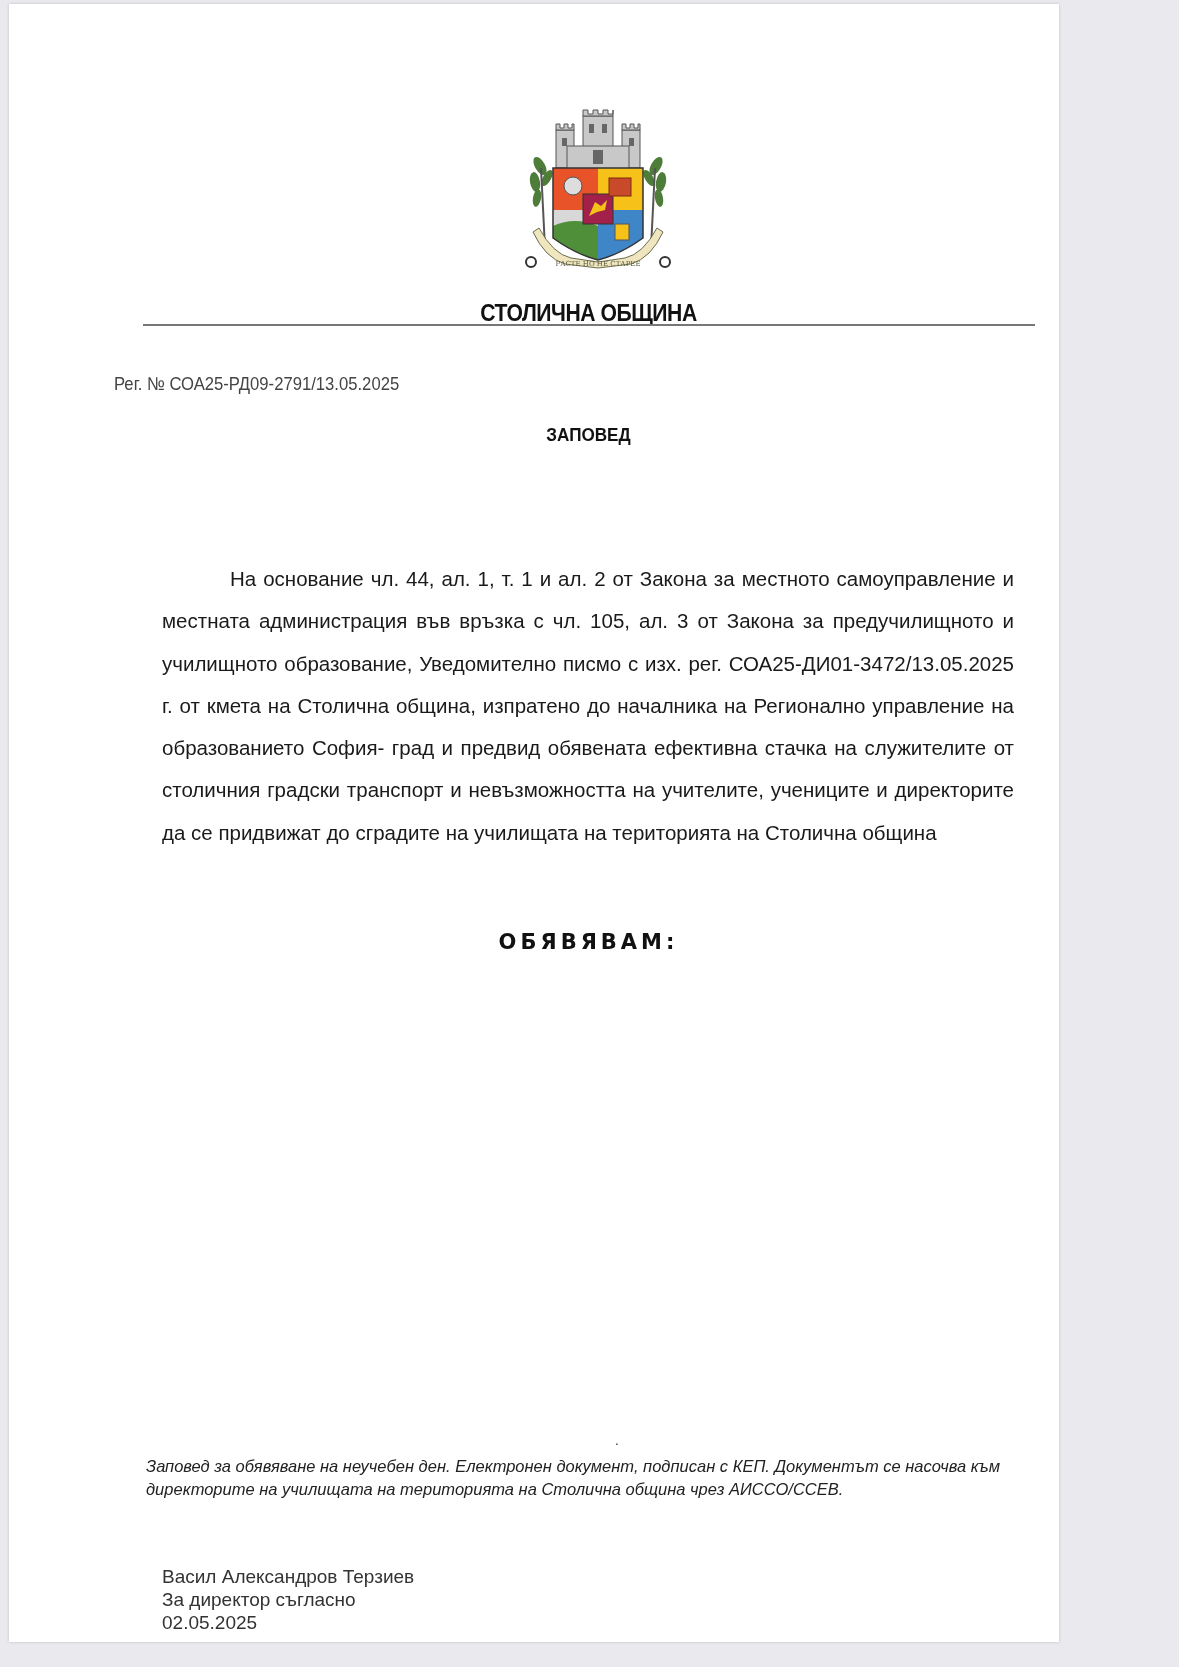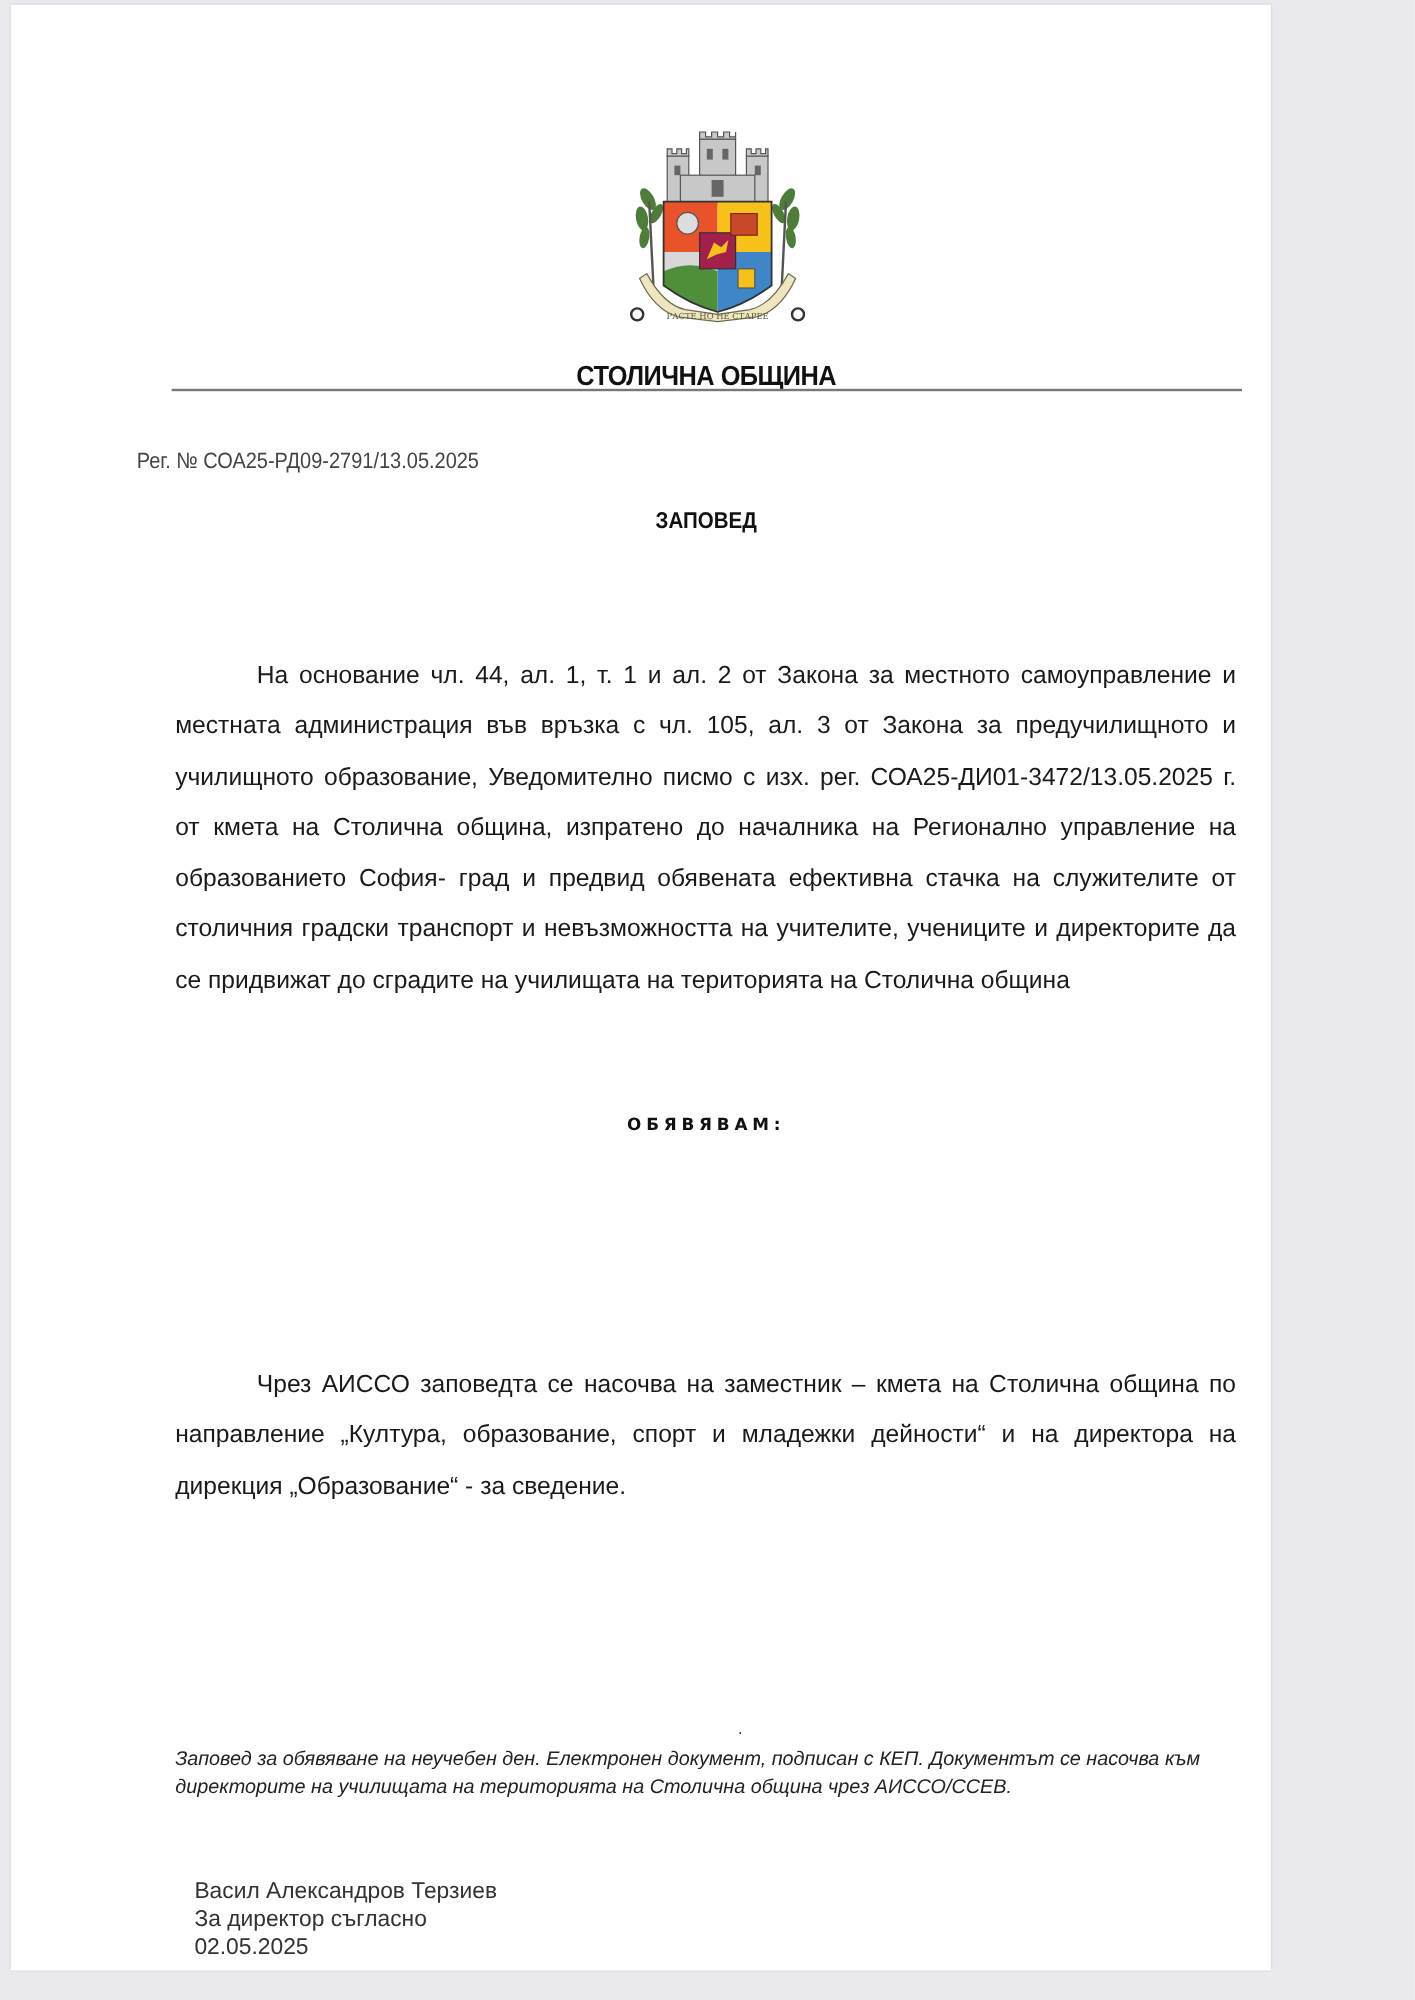--- a/index.html
+++ b/index.html
@@ -30,25 +30,25 @@
     .doc-title {
       left: 0; width: 1159px; top: 420px; text-align: center;
       font-family: "Liberation Sans", sans-serif; font-weight: bold; font-size: 19px; color: #111;
       transform: scaleX(0.9);
     }
     .body-text {
       left: 137px; width: 884px;
       font-family: "Liberation Sans", sans-serif; font-size: 20.5px; color: #1a1a1a;
       line-height: 42.3px; text-align: justify; text-align-last: left;
     }
-    .body-text p { margin: 0; text-indent: 68px; }
+    .body-text p { margin: 16px; text-indent: 68px; }
     .p1 { top: 538px; }
     .declare {
       left: 0; width: 1159px; top: 926px; text-align: center;
-      font-family: "DejaVu Sans", sans-serif; font-weight: bold; font-size: 14px;
+      font-family: "DejaVu Sans", sans-serif; font-weight: bold; font-size: 21px;
       letter-spacing: 4px; color: #111;
     }
     .decision {
       left: 137px; width: 884px; top: 1001px;
       font-family: "Liberation Sans", sans-serif; font-size: 20.5px; color: #1a1a1a;
       line-height: 43px; text-align: center;
     }
     .decision p { margin: 0; }
     .p3 { top: 1129px; }
     .dot { left: 606px; top: 1430px; font-size: 12px; color: #222; }
@@ -131,21 +131,20 @@
   <div class="abs doc-title">ЗАПОВЕД</div>
 
   <div class="abs body-text p1">
     <p>На основание чл. 44, ал. 1, т. 1 и ал. 2 от Закона за местното самоуправление и местната администрация във връзка с чл. 105, ал. 3 от Закона за предучилищното и училищното образование, Уведомително писмо с изх. рег. СОА25-ДИ01-3472/13.05.2025 г. от кмета на Столична община, изпратено до началника на Регионално управление на образованието София- град и предвид обявената ефективна стачка на служителите от столичния градски транспорт и невъзможността на учителите, учениците и директорите да се придвижат до сградите на училищата на територията на Столична община</p>
   </div>
 
   <div class="abs declare">ОБЯВЯВАМ:</div>
 
 
   <div class="abs body-text p3">
-    <p>Чрез АИССО заповедта се насочва на  заместник – кмета на Столична община по направление „Култура, образование, спорт и младежки дейности“ и на директора на дирекция „Образование“ - за сведение.</p>
   </div>
 
   <div class="abs dot">.</div>
 
   <div class="abs footer-note">Заповед за обявяване на неучебен ден. Електронен документ, подписан с КЕП.  Документът се насочва към директорите на училищата на територията на Столична община чрез АИССО/ССЕВ.</div>
 
   <div class="abs signature">
     <div>Васил Александров Терзиев</div>
     <div>За директор съгласно</div>
     <div>02.05.2025</div>

